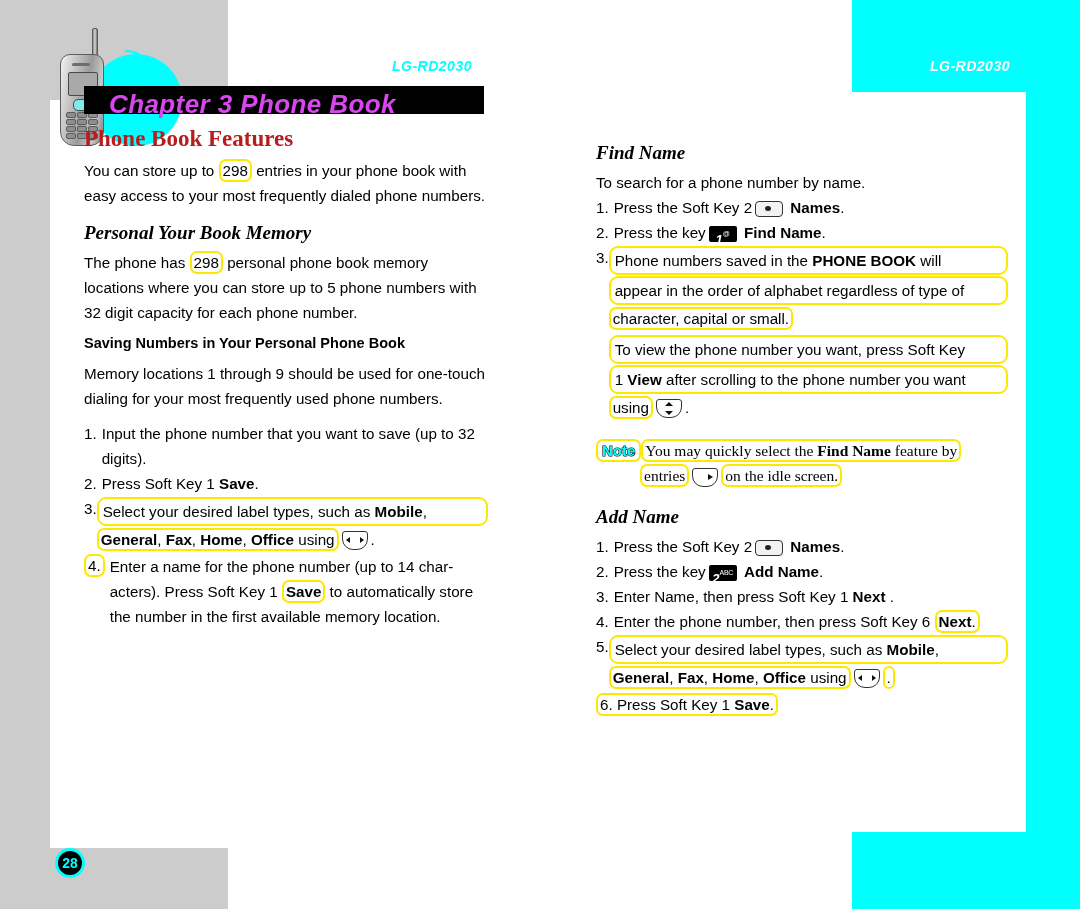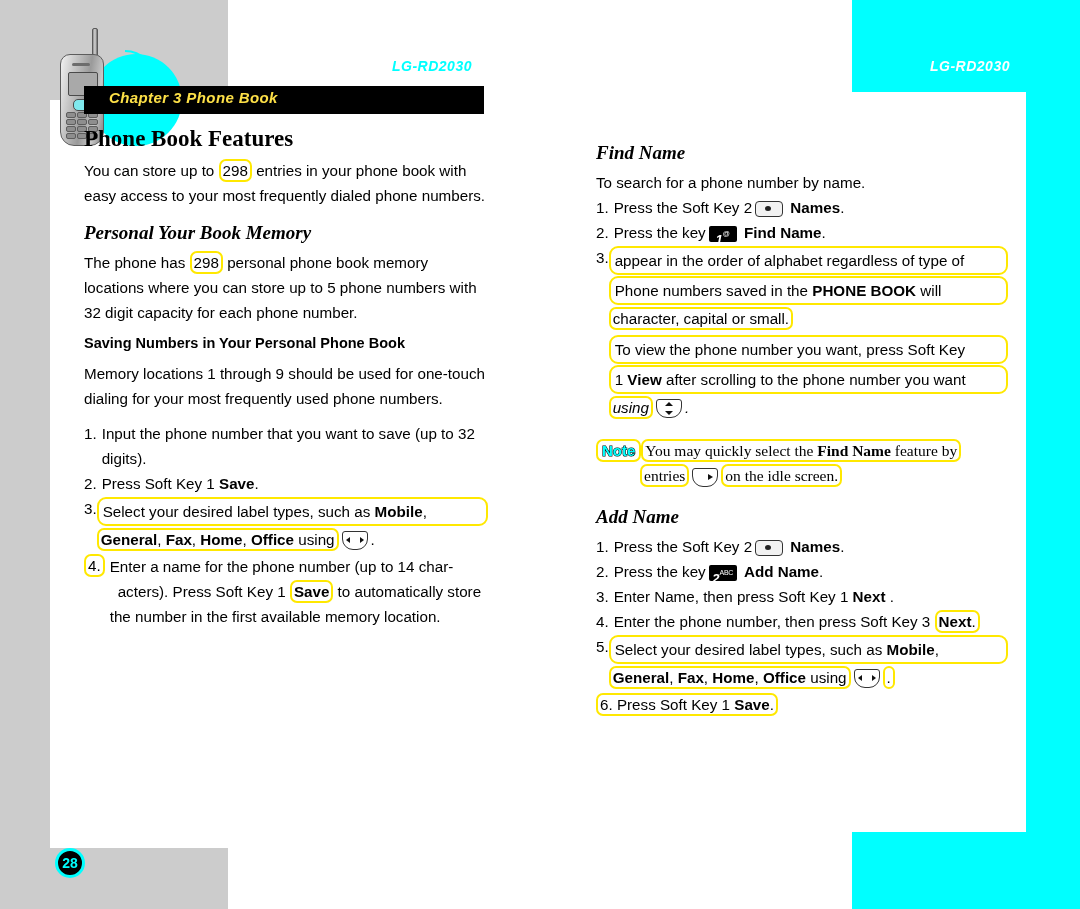--- a/index.html
+++ b/index.html
@@ -29,23 +29,23 @@
   
   .left-page{position:absolute;left:0;top:0;width:540px;height:909px;}
   .right-page{position:absolute;left:540px;top:0;width:540px;height:909px;}
 
   .chapter-bar{
     position:absolute;left:84px;top:86px;width:400px;height:28px;
     background:#000000;
   }
   .chapter-bar span{
     position:absolute;left:25px;top:3px;
-    color:#fde047;
-    font-family:"Liberation Sans", sans-serif;
-    font-weight:bold;font-style:italic;font-size:15px;
+    color:#d946ef;
+    font-family:"Liberation Sans", sans-serif;
+    font-weight:bold;font-style:italic;font-size:26px;
     letter-spacing:.4px;
     white-space:nowrap;
   }
 
   .hdr-model-left{
     position:absolute;left:392px;top:58px;
     color:#00ffff;font-weight:bold;font-style:italic;font-size:14px;
     letter-spacing:.5px;
   }
   .hdr-model-right{
@@ -89,21 +89,21 @@
   }
   .wave{
     position:absolute;border:2px solid #00ffff;border-radius:50%;
     border-color:#00ffff transparent transparent transparent;
     transform:rotate(45deg);
   }
 
   
   .h1{
     font-family:"Liberation Serif", serif;
-    font-weight:bold;font-size:23px;color:#000000;
+    font-weight:bold;font-size:23px;color:#b91c1c;
   }
   .h2{
     font-family:"Liberation Serif", serif;
     font-weight:bold;font-style:italic;font-size:19px;color:#000;
   }
   .h3{
     font-family:"Liberation Sans", sans-serif;
     font-weight:bold;font-size:14.5px;color:#000;
   }
   .body-txt{
@@ -312,21 +312,21 @@
           <span style="display:block;">
             <span class="hl"><b>General</b><span>, </span><b>Fax</b><span>, </span><b>Home</b><span>, </span><b>Office</b><span> using</span></span><span class="ico nav-lr"></span><span>.</span>
           </span>
         </span>
       </div>
 
       <div class="body-txt li" style="margin-top:2px;">
         <span class="li-num hl">4.</span>
         <span class="li-body" style="padding-left:5px;">
           <span>Enter a name for the phone number (up to 14 char-</span>
-          <span style="display:block;margin-left:8px;">
+          <span style="display:block;">
             <span>acters). Press Soft Key 1</span>
             <b class="hl">Save</b>
             <span>to automatically store</span>
           </span>
           <span style="display:block;">the number in the first available memory location.</span>
         </span>
       </div>
 
     </div>
 
@@ -356,34 +356,34 @@
         <span class="li-num">2.</span>
         <span class="li-body" style="padding-left:5px;">
           <span>Press the key</span><span class="ico key-blk"><span class="d">1</span><span class="s">@</span></span>
           <b>Find Name</b><span>.</span>
         </span>
       </div>
 
       <div class="body-txt li">
         <span class="li-num">3.</span>
         <span class="li-body">
-          <span class="hl-row">appear in the order of alphabet regardless of type of</span>
           <span class="hl-row">
             <span>Phone   numbers   saved   in   the</span>
             <b>PHONE BOOK</b>
             <span>will</span>
           </span>
+          <span class="hl-row">appear in the order of alphabet regardless of type of</span>
           <span style="display:block;"><span class="hl">character, capital or small.</span></span>
           <span class="hl-row" style="margin-top:4px;">To view the phone number you want, press Soft Key</span>
           <span class="hl-row">
             <span>1</span>
             <b>View</b>
             <span>after scrolling to the phone number you want</span>
           </span>
-          <span style="display:block;font-style:italic;"><span class="hl">using</span><span class="ico nav-ud"></span><span>.</span></span>
+          <span style="display:block;"><span class="hl">using</span><span class="ico nav-ud"></span><span>.</span></span>
         </span>
       </div>
 
       <div class="sp18"></div>
 
       <div class="serif-txt">
         <span class="hl"><span class="note-badge">Note</span></span><span class="hl"><span>You may quickly select the</span> <b>Find Name</b> <span>feature by</span></span>
         <span style="display:block;padding-left:44px;">
           <span class="hl">entries</span><span class="ico nav-r"></span><span class="hl">on the idle screen.</span>
         </span>
@@ -415,21 +415,21 @@
         <span class="li-body" style="padding-left:5px;">
           <span>Enter Name, then press Soft Key 1</span>
           <b>Next</b>
           <span>.</span>
         </span>
       </div>
 
       <div class="body-txt li">
         <span class="li-num">4.</span>
         <span class="li-body" style="padding-left:5px;">
-          <span>Enter the phone number, then press Soft Key 3</span>
+          <span>Enter the phone number, then press Soft Key 6</span>
           <span class="hl"><b>Next</b><span>.</span></span>
         </span>
       </div>
 
       <div class="body-txt li">
         <span class="li-num">5.</span>
         <span class="li-body">
           <span class="hl-row">
             <span>Select   your   desired   label   types,   such   as</span>
             <b>Mobile</b><span>,</span>

